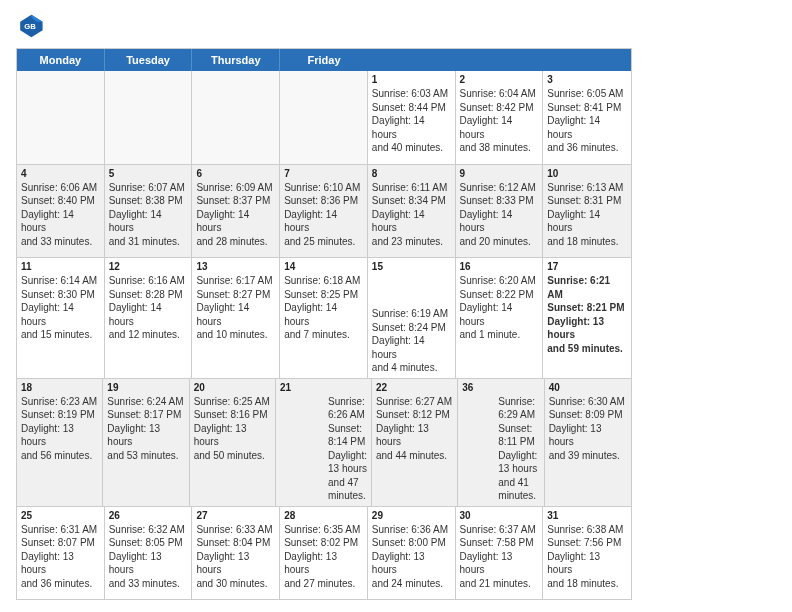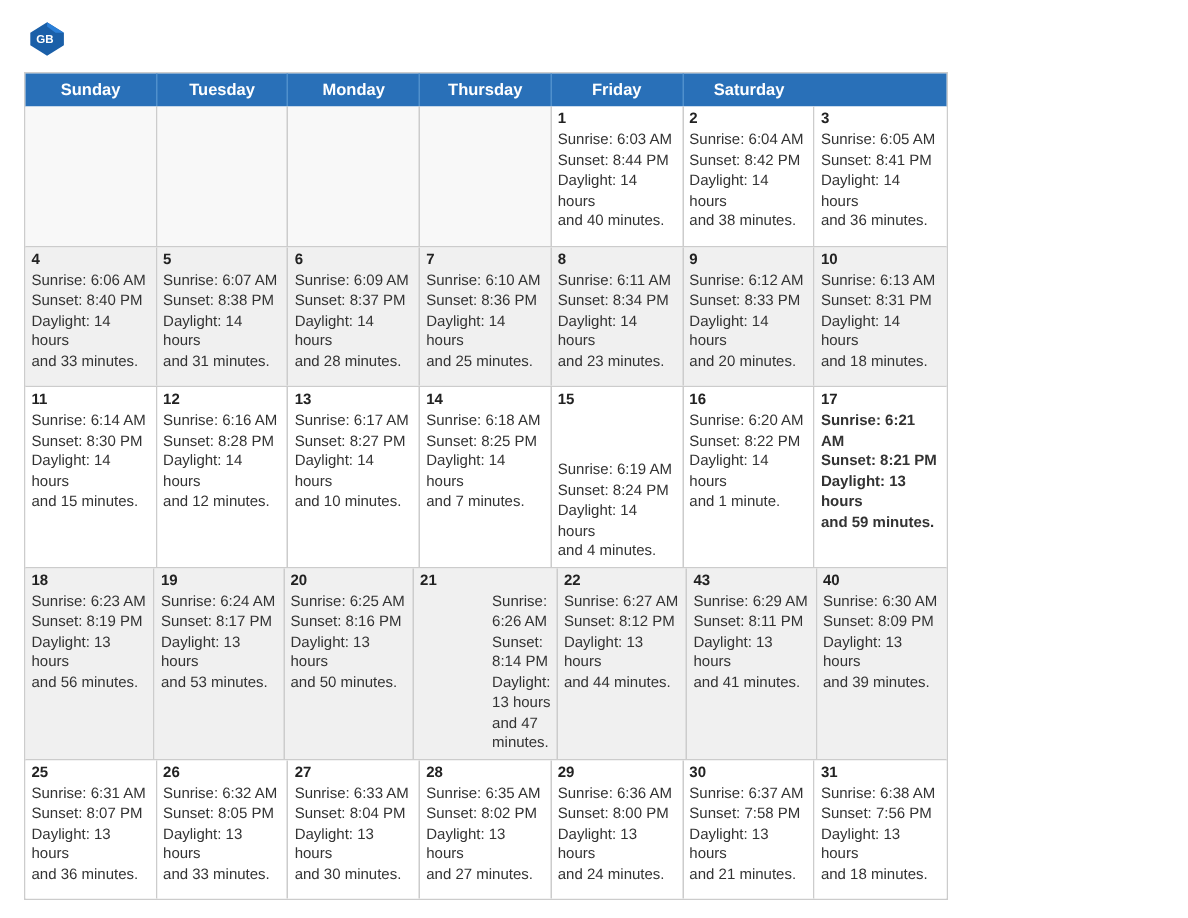--- a/index.html
+++ b/index.html
@@ -126,26 +126,24 @@
       </div>
     </div>
     <div class="title-block">
       <h1></h1>
       <h2></h2>
     </div>
   </div>
 
   <div class="calendar">
     <div class="cal-header-row">
-    <div class="cal-header-cell">Sunday</div>
+        <div class="cal-header-cell">Monday</div>
         <div class="cal-header-cell">Tuesday</div>
-        <div class="cal-header-cell">Monday</div>
         <div class="cal-header-cell">Thursday</div>
         <div class="cal-header-cell">Friday</div>
-        <div class="cal-header-cell">Saturday</div>
       </div>
     <div class="cal-body">
     <div class="cal-row">
           <div class="cal-cell empty"></div>
           <div class="cal-cell empty"></div>
           <div class="cal-cell empty"></div>
           <div class="cal-cell empty"></div>
           <div class="cal-cell">
             <div class="day-num">1</div>
             <div class="cell-text" style="white-space: pre-line;">Sunrise: 6:03 AM
@@ -300,22 +298,22 @@
 and 47 minutes.</div>
           </div>
           <div class="cal-cell shaded">
             <div class="day-num">22</div>
             <div class="cell-text" style="white-space: pre-line;">Sunrise: 6:27 AM
 Sunset: 8:12 PM
 Daylight: 13 hours
 and 44 minutes.</div>
           </div>
           <div class="cal-cell shaded">
-            <div class="day-num">43</div>
-            <div class="cell-text" style="white-space: pre-line;">Sunrise: 6:29 AM
+            <div class="day-num">36</div>
+            <div class="cell-text" style="white-space: pre-line; margin-left: 36px;">Sunrise: 6:29 AM
 Sunset: 8:11 PM
 Daylight: 13 hours
 and 41 minutes.</div>
           </div>
           <div class="cal-cell shaded">
             <div class="day-num">40</div>
             <div class="cell-text" style="white-space: pre-line;">Sunrise: 6:30 AM
 Sunset: 8:09 PM
 Daylight: 13 hours
 and 39 minutes.</div>

